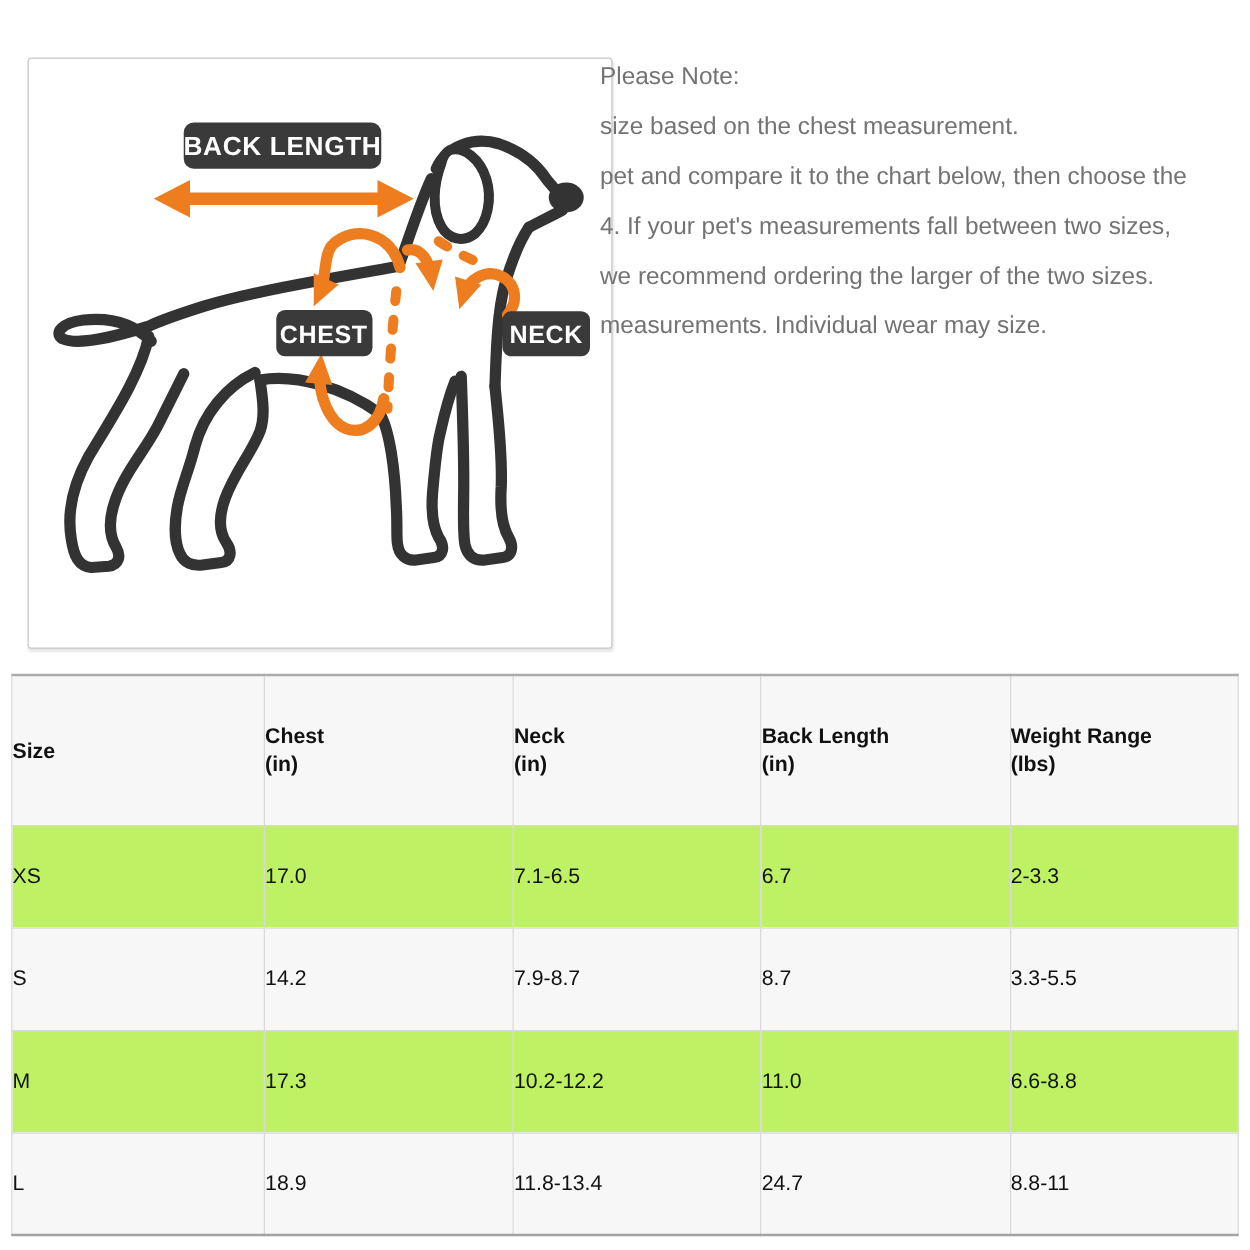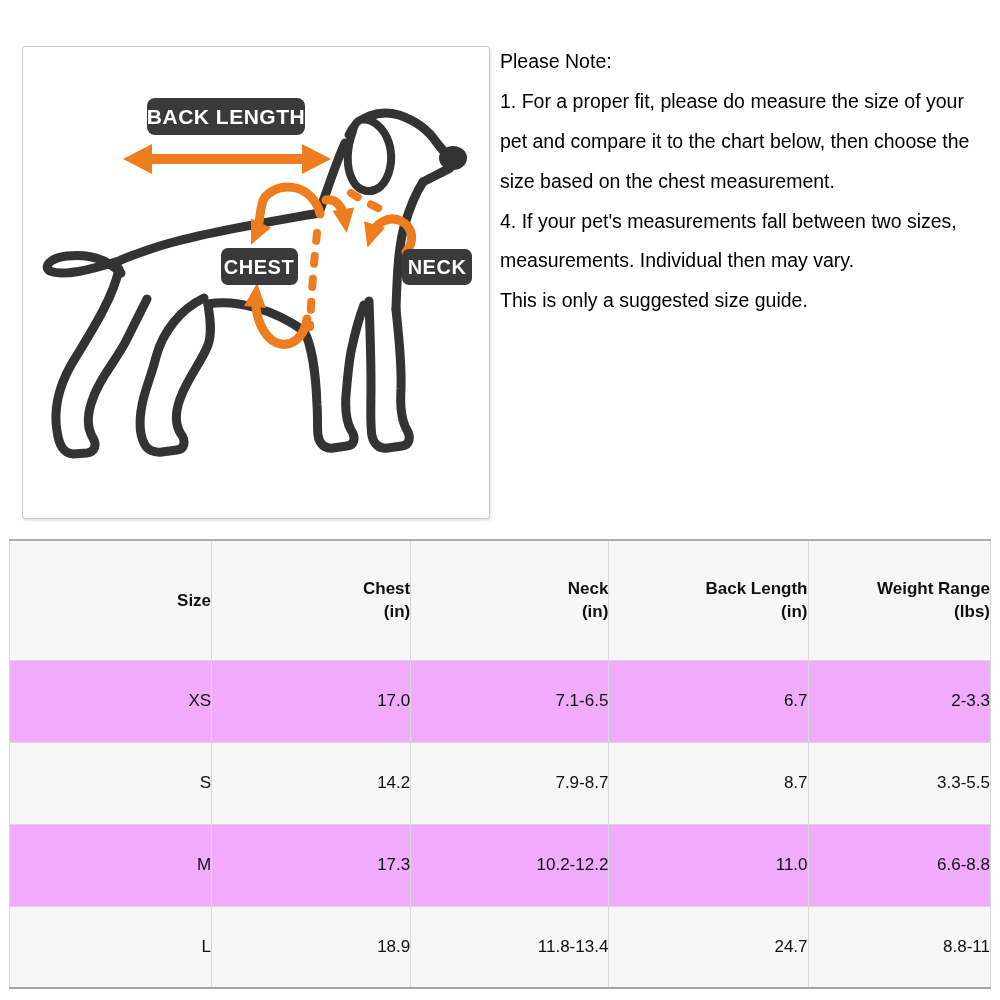--- a/index.html
+++ b/index.html
@@ -6,32 +6,32 @@
   #screen{position:relative;width:1000px;height:1000px;background:#ffffff;overflow:hidden;
           font-family:"Liberation Sans","DejaVu Sans",sans-serif;color:#1c1c1c;}
 
   
   .illus{position:absolute;left:22px;top:46px;width:466px;height:471px;
          border:1px solid #c9c9c9;border-radius:3px;background:#fff;
          box-shadow:1px 2px 2px rgba(0,0,0,.10);}
   .illus svg{display:block;}
 
   
-  .note{position:absolute;left:500px;top:42px;width:496px;font-size:19.5px;color:#000000;}
+  .note{position:absolute;left:480px;top:42px;width:496px;font-size:19.5px;color:#737373;}
   .note-line{height:39.9px;line-height:39.9px;white-space:nowrap;}
 
   
   .size-table{position:absolute;left:9px;top:539px;width:982px;
               border-collapse:collapse;table-layout:fixed;
-              text-align:right;font-size:17px;color:#111;
+              text-align:left;font-size:17px;color:#111;
               border-top:2px solid #acacac;border-bottom:2px solid #a3a3a3;
               border-left:1px solid #cfcfcf;border-right:1px solid #cfcfcf;}
   .size-table th,.size-table td{border:1px solid #d9d9d9;vertical-align:middle;padding:0;}
   .size-table thead tr{height:120px;background:#f7f7f7;}
-  .size-table tbody tr{height:82px;background:#f0abfc;}
+  .size-table tbody tr{height:82px;background:#bef264;}
   .size-table tbody tr:nth-child(even){background:#f7f7f7;}
   .size-table th{font-weight:bold;}
   .hl,.hu{line-height:23px;font-weight:bold;}
   .hu:empty{display:none;}
 </style>
 </head>
 <body>
 
 <div id="screen">
 
@@ -92,26 +92,25 @@
         <rect x="198" y="201" width="77" height="37" rx="7" fill="#3a3a3a"></rect>
         <text x="236" y="227" font-size="20" letter-spacing="0.5">CHEST</text>
         <rect x="379" y="202" width="70" height="36" rx="7" fill="#3a3a3a"></rect>
         <text x="414" y="227" font-size="20" letter-spacing="0.5">NECK</text>
       </g>
     </svg>
   </div>
 
   <div class="note">
     <div class="note-line">Please Note:</div>
-    <div class="note-line">1. For a proper fit, please do measure the size of your</div>
+    <div class="note-line">size based on the chest measurement.</div>
     <div class="note-line">pet and compare it to the chart below, then choose the</div>
-    <div class="note-line">size based on the chest measurement.</div>
     <div class="note-line">4. If your pet's measurements fall between two sizes,</div>
-    <div class="note-line">measurements. Individual then may vary.</div>
-    <div class="note-line">This is only a suggested size guide.</div>
+    <div class="note-line">we recommend ordering the larger of the two sizes.</div>
+    <div class="note-line">measurements. Individual wear may size.</div>
   </div>
 
   <table class="size-table">
     <colgroup>
       <col style="width:20.6%">
         <col style="width:20.3%">
         <col style="width:20.2%">
         <col style="width:20.3%">
         <col style="width:18.6%">
     </colgroup>

